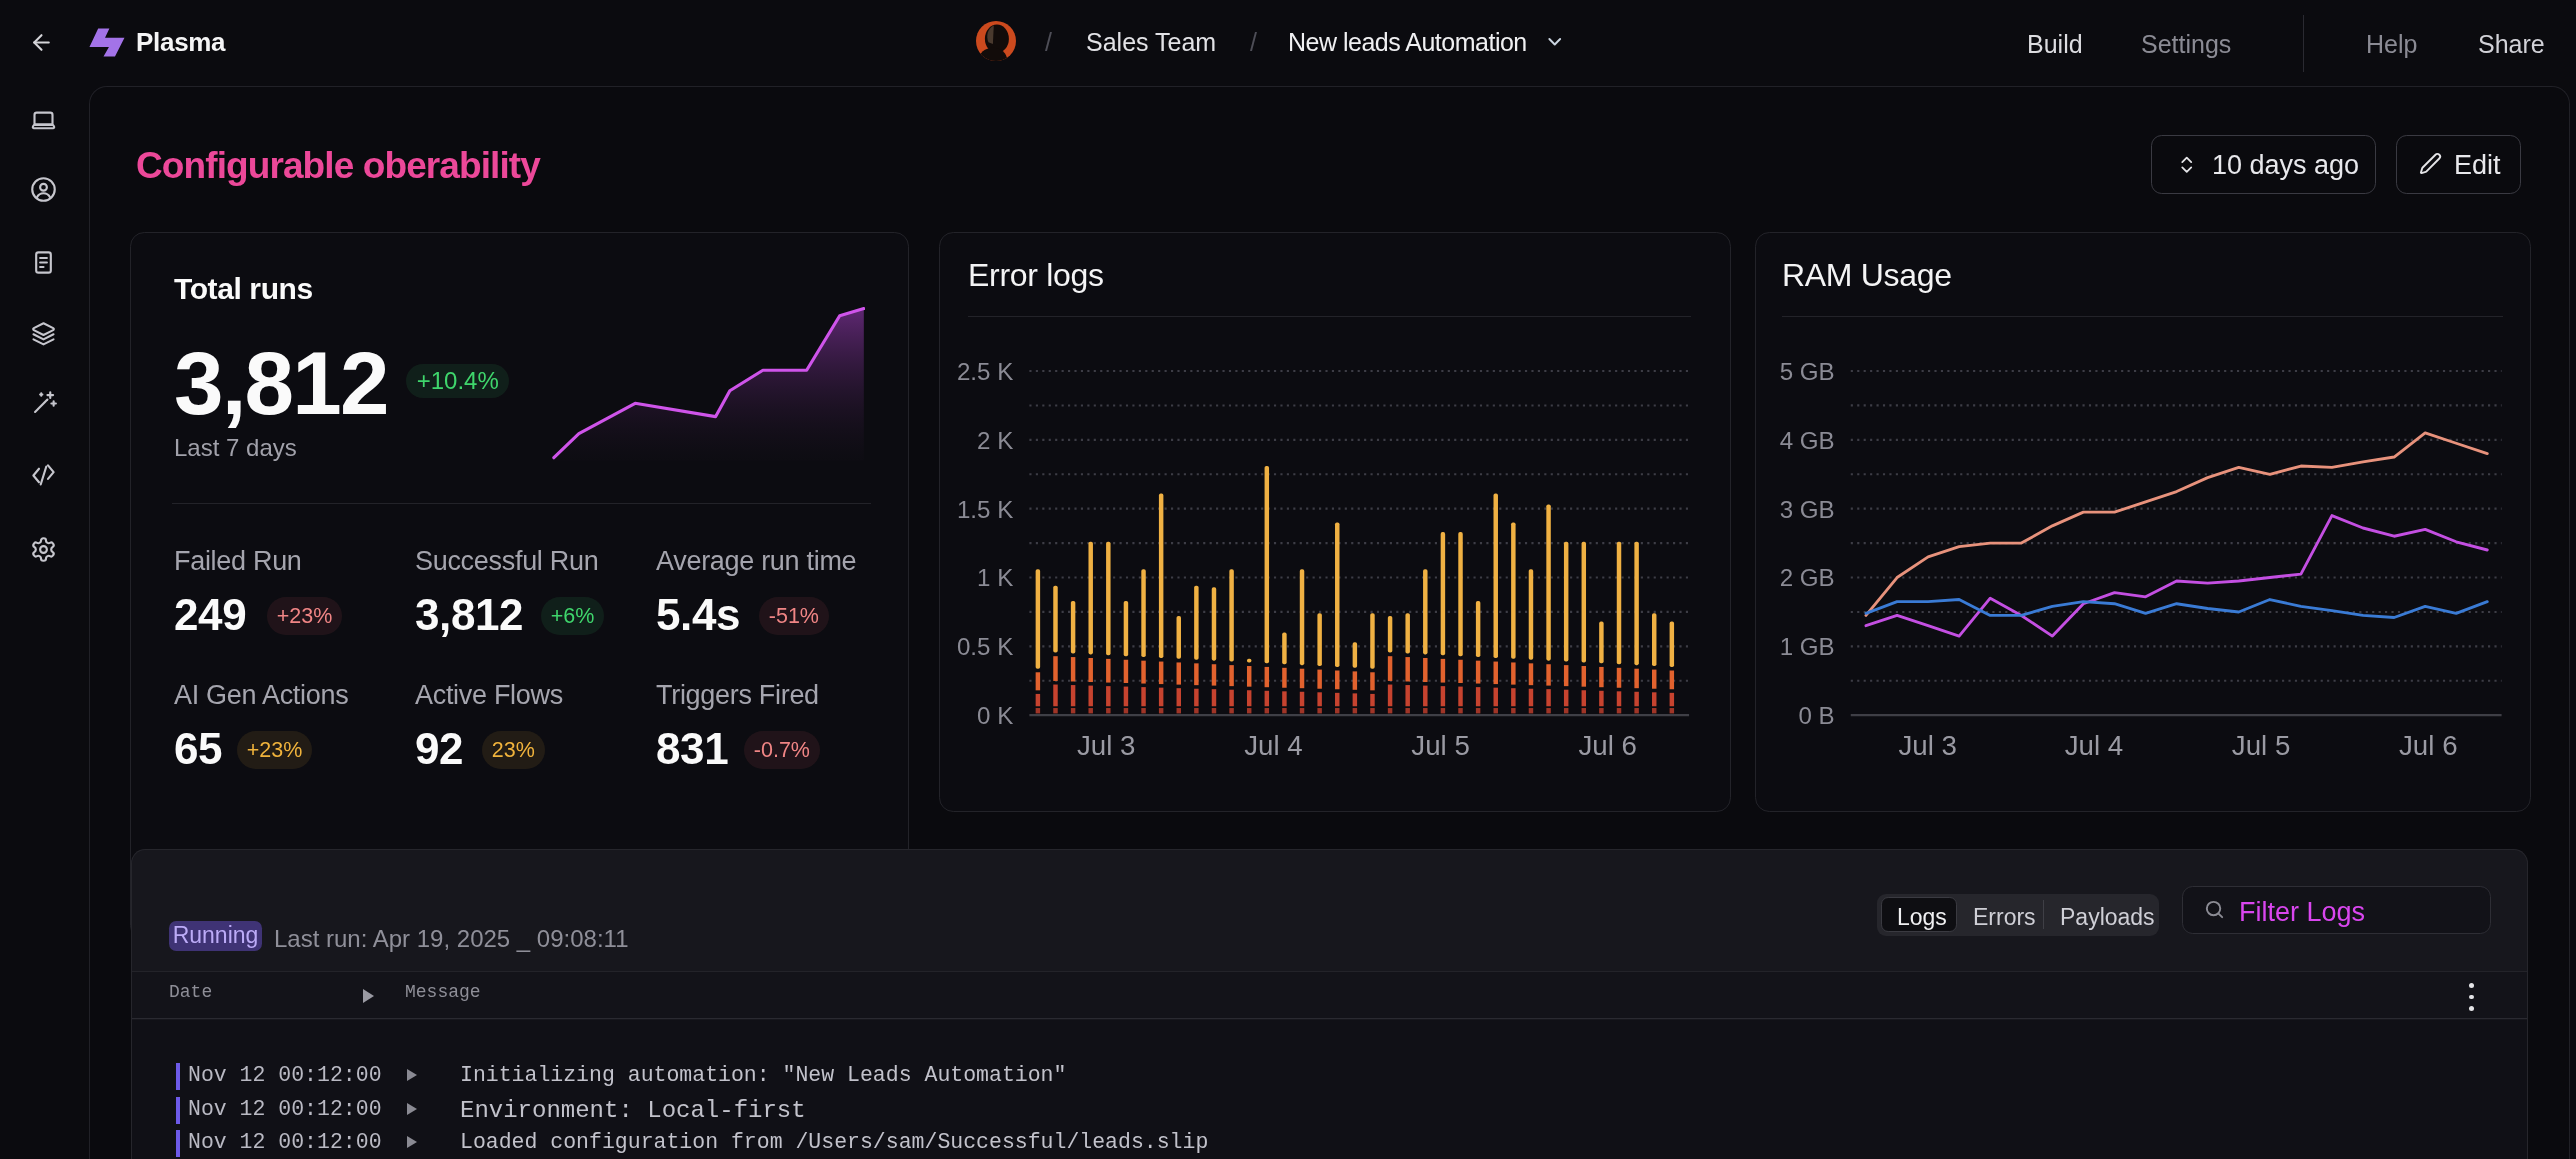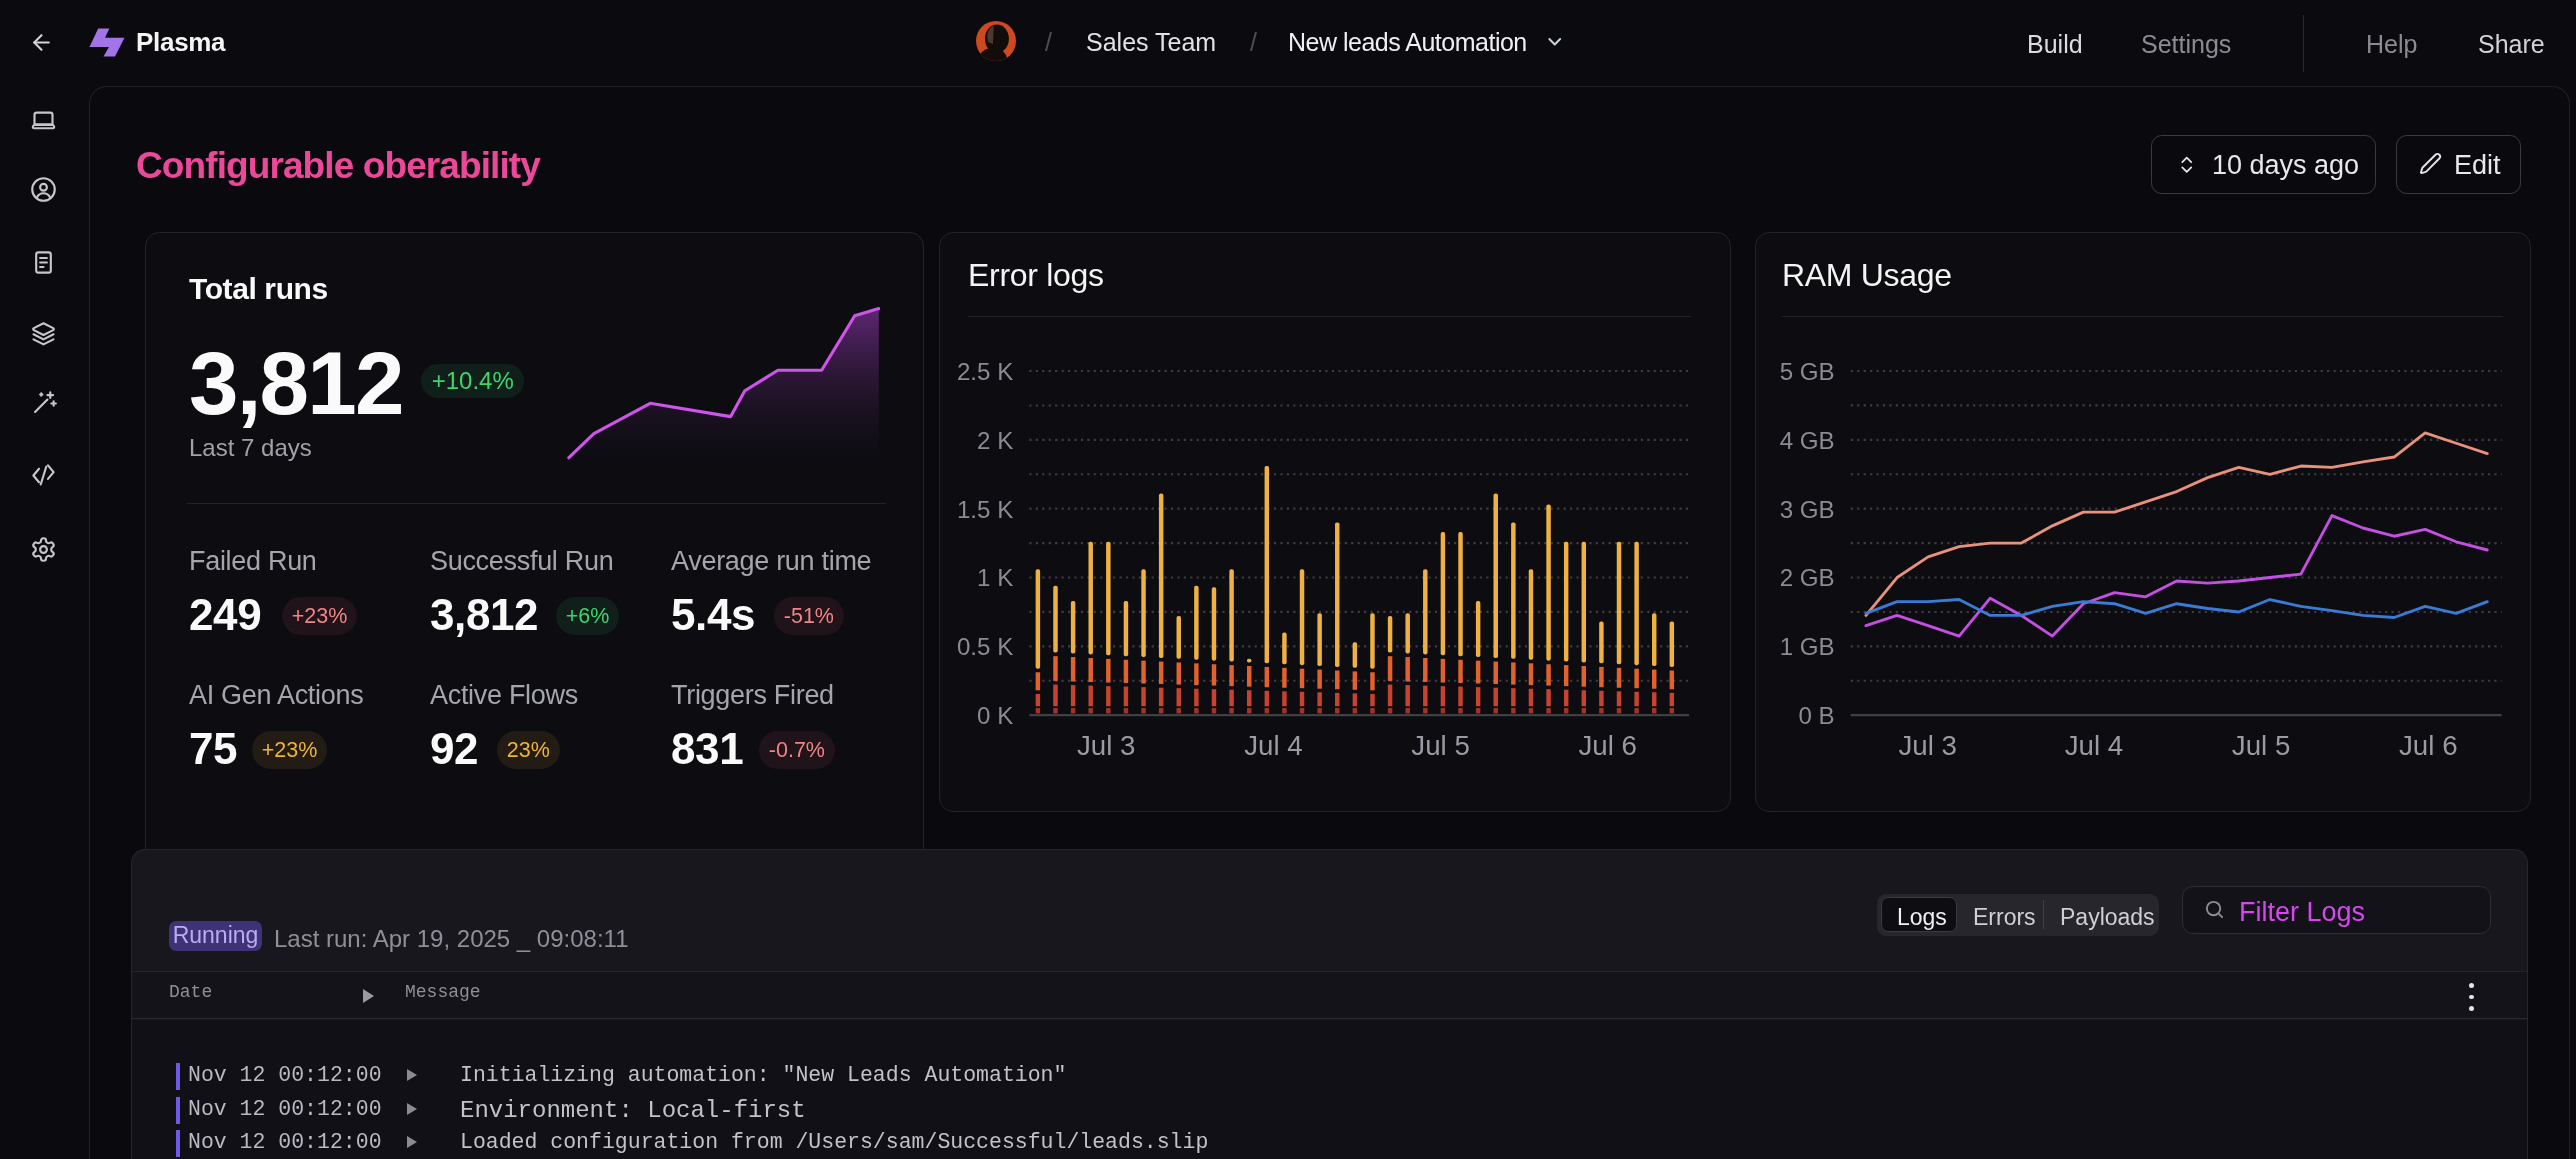--- a/index.html
+++ b/index.html
@@ -96,21 +96,21 @@
     <path d="m7 9 5-5 5 5"></path>
   </svg>
 <div class="abs" style="left:2212px;top:150px;font-size:27px;color:#e8e8ec">10 days ago</div>
 
 <div class="abs" style="left:2396px;top:135px;width:125px;height:59px;border:1.3px solid #3a3a42;border-radius:10.7px"></div>
 <svg class="abs" style="left:2419px;top:152px" width="23" height="23" viewBox="0 0 24 24" fill="none" stroke="#e4e4e7" stroke-width="2" stroke-linecap="round" stroke-linejoin="round">
     <path d="M21.174 6.812a1 1 0 0 0-3.986-3.987L3.842 16.174a2 2 0 0 0-.5.83l-1.321 4.352a.5.5 0 0 0 .623.622l4.353-1.32a2 2 0 0 0 .83-.497z"></path>
   </svg>
 <div class="abs" style="left:2454px;top:150px;font-size:27px;color:#e8e8ec">Edit</div>
 
-<div class="card" style="left:145px;top:232px;width:779px;height:708px">
+<div class="card" style="left:130px;top:232px;width:779px;height:708px">
   <div class="abs" style="left:43px;top:39px;font-size:30px;font-weight:bold;color:#fafafa;letter-spacing:-0.4px">Total runs</div>
   <div class="abs" style="left:43px;top:106px;font-size:89px;font-weight:bold;color:#fafafa;letter-spacing:-1.8px;line-height:89px">3,812</div>
   <div class="pill green hero" style="left:275px;top:131px">+10.4%</div>
   <div class="abs" style="left:43px;top:201px;font-size:24px;color:#a1a1aa">Last 7 days</div>
   <svg class="abs" style="left:419px;top:72px" width="315" height="159" viewBox="0 0 352 178">
     <defs>
         <linearGradient id="spf" x1="0" y1="0" x2="0" y2="1">
       <stop offset="0" stop-color="#a23ec2" stop-opacity="0.55"></stop>
       <stop offset="1" stop-color="#2a1630" stop-opacity="0.05"></stop>
     </linearGradient>
@@ -124,21 +124,21 @@
   <div class="statval" style="left:43px;top:357px">249</div>
   <div class="pill red" style="left:136px;top:364px">+23%</div>
   <div class="statlab" style="left:284px;top:313px">Successful Run</div>
   <div class="statval" style="left:284px;top:357px">3,812</div>
   <div class="pill green" style="left:410px;top:364px">+6%</div>
   <div class="statlab" style="left:525px;top:313px">Average run time</div>
   <div class="statval" style="left:525px;top:357px">5.4s</div>
   <div class="pill red" style="left:628px;top:364px">-51%</div>
 
   <div class="statlab" style="left:43px;top:447px">AI Gen Actions</div>
-  <div class="statval" style="left:43px;top:491px">75</div>
+  <div class="statval" style="left:43px;top:491px">65</div>
   <div class="pill amber" style="left:106px;top:498px">+23%</div>
   <div class="statlab" style="left:284px;top:447px">Active Flows</div>
   <div class="statval" style="left:284px;top:491px">92</div>
   <div class="pill amber" style="left:351px;top:498px">23%</div>
   <div class="statlab" style="left:525px;top:447px">Triggers Fired</div>
   <div class="statval" style="left:525px;top:491px">831</div>
   <div class="pill red" style="left:613px;top:498px">-0.7%</div>
 </div>
 
 <div class="card" style="left:939px;top:232px;width:792px;height:580px">

